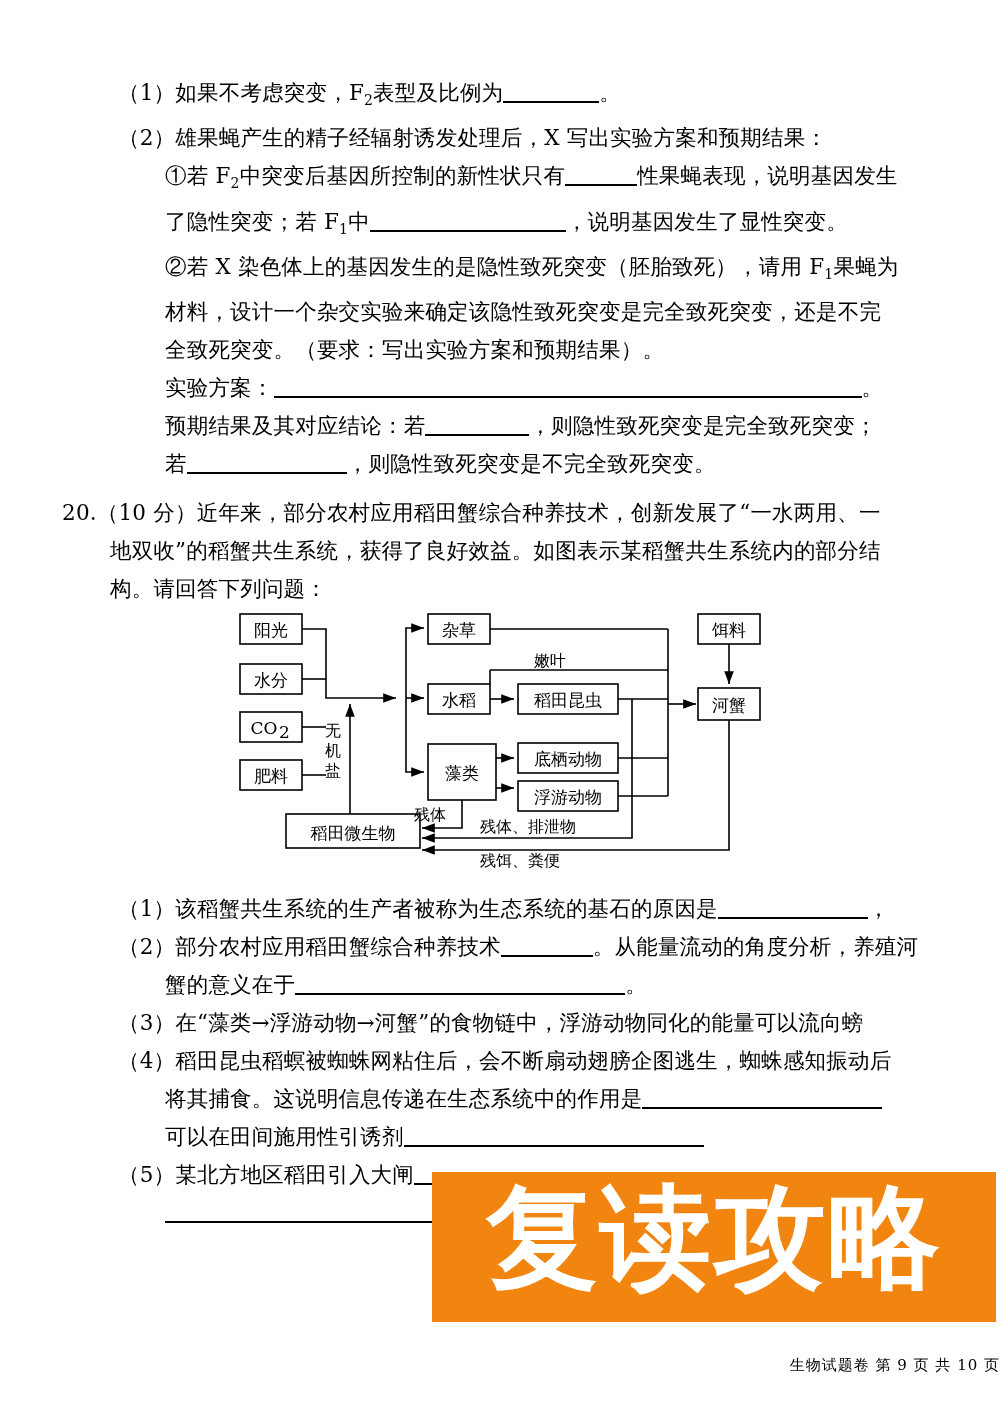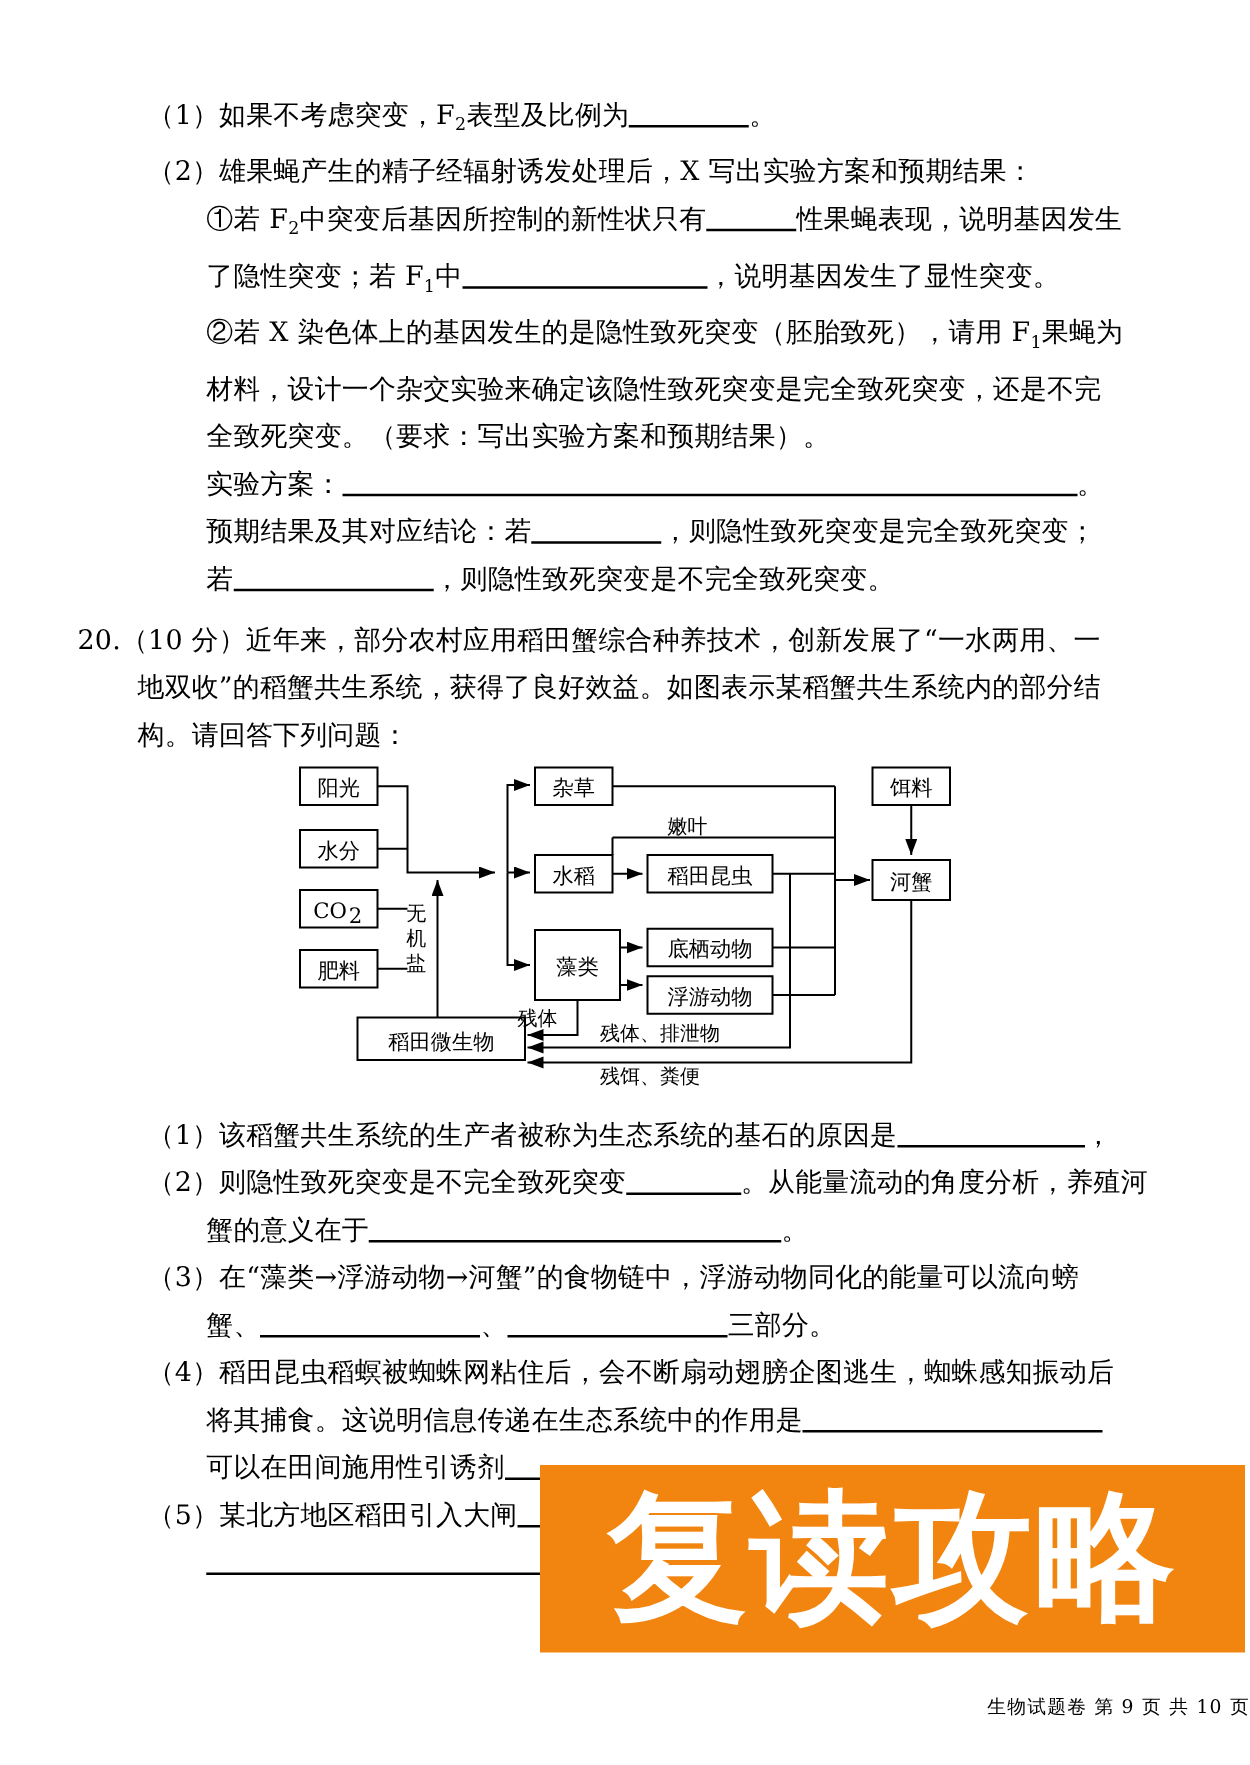--- a/index.html
+++ b/index.html
@@ -81,21 +81,21 @@
     display: flex;
     align-items: center;
     justify-content: center;
   }
   #watermark .wm-text {
     color: #ffffff;
     font-size: 112px;
     font-weight: bold;
     line-height: 1;
     letter-spacing: 2px;
-    font-family: Liberation Serif, serif;
+    font-family: Liberation Mono, monospace;
     white-space: nowrap;
   }
 
   
   #footer {
     position: absolute;
     left: 0;
     top: 1356px;
     width: 1000px;
     text-align: right;
@@ -244,31 +244,28 @@
     </svg>
   </div>
 
   <div class="blk" id="qlist">
 
     <div class="q-line hang">
       <span>（1）</span><span>该稻蟹共生系统的生产者被称为生态系统的基石的原因是</span><span class="blank" style="width:150px"></span><span>，</span>
     </div>
 
     <div class="q-line hang">
-      <span>（2）</span><span>则隐性致死突变是不完全致死突变</span><span class="blank" style="width:92px"></span><span>。从能量流动的角度分析，养殖河</span>
+      <span>（2）</span><span>部分农村应用稻田蟹综合种养技术</span><span class="blank" style="width:92px"></span><span>。从能量流动的角度分析，养殖河</span>
     </div>
     <div class="q-line hang2">
       <span>蟹的意义在于</span><span class="blank" style="width:330px"></span><span>。</span>
     </div>
 
     <div class="q-line hang">
       <span>（3）</span><span>在“藻类→浮游动物→河蟹”的食物链中，浮游动物同化的能量可以流向螃</span>
-    </div>
-    <div class="q-line hang2">
-      <span>蟹、</span><span class="blank" style="width:176px"></span><span>、</span><span class="blank" style="width:176px"></span><span>三部分。</span>
     </div>
 
     <div class="q-line hang">
       <span>（4）</span><span>稻田昆虫稻螟被蜘蛛网粘住后，会不断扇动翅膀企图逃生，蜘蛛感知振动后</span>
     </div>
     <div class="q-line hang2">
       <span>将其捕食。这说明信息传递在生态系统中的作用是</span><span class="blank" style="width:240px"></span>
     </div>
     <div class="q-line hang2">
       <span>可以在田间施用性引诱剂</span><span class="blank" style="width:300px"></span>

